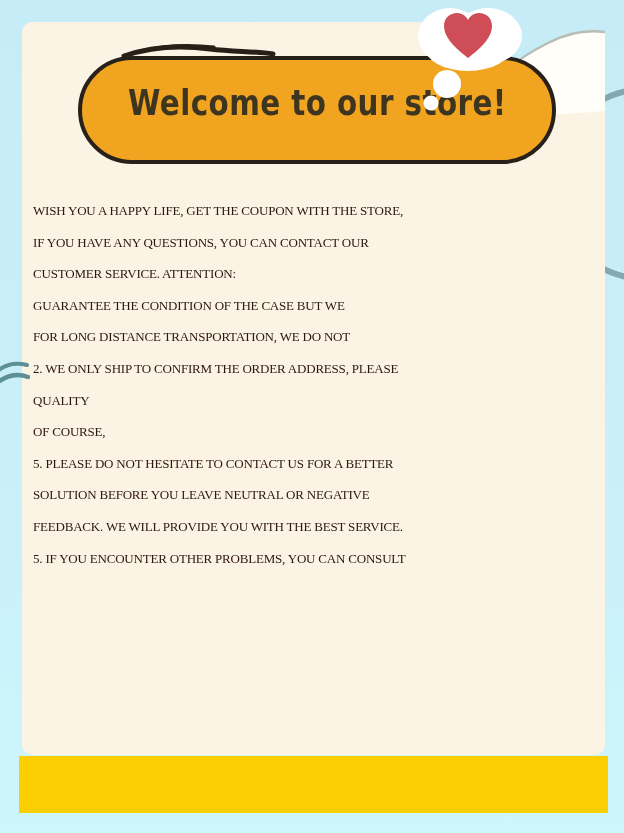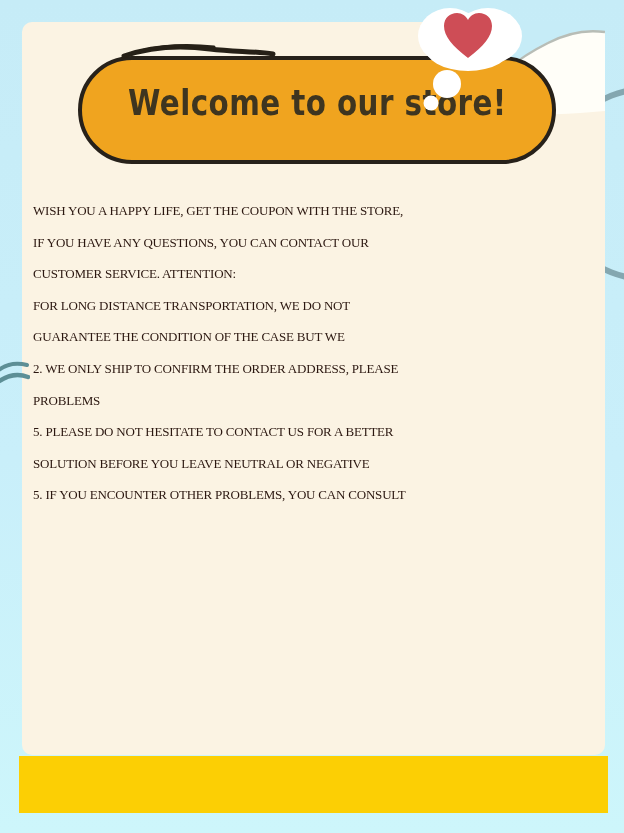--- a/index.html
+++ b/index.html
@@ -86,24 +86,26 @@
     <circle cx="21" cy="101" r="7.5" fill="#ffffff"></circle>
     <g transform="translate(30,10)">
       <path d="M28,46 C12,34 4,24 4,14 C4,6 10,1 17,1 C22,1 26,4 28,8 C30,4 34,1 39,1 C46,1 52,6 52,14 C52,24 44,34 28,46 Z" fill="#ce4d56"></path>
     </g>
   </svg>
 
   <div class="notice">
     <div class="line">WISH YOU A HAPPY LIFE, GET THE COUPON WITH THE STORE,</div>
     <div class="line">IF YOU HAVE ANY QUESTIONS, YOU CAN CONTACT OUR</div>
     <div class="line">CUSTOMER SERVICE. ATTENTION:</div>
+    <div class="line">GUARANTEE THE CONDITION OF THE CASE BUT WE</div>
     <div class="line">FOR LONG DISTANCE TRANSPORTATION, WE DO NOT</div>
-    <div class="line">GUARANTEE THE CONDITION OF THE CASE BUT WE</div>
     <div class="line">2. WE ONLY SHIP TO CONFIRM THE ORDER ADDRESS, PLEASE</div>
-    <div class="line">PROBLEMS</div>
+    <div class="line">QUALITY</div>
+    <div class="line">OF COURSE,</div>
     <div class="line">5. PLEASE DO NOT HESITATE TO CONTACT US FOR A BETTER</div>
     <div class="line">SOLUTION BEFORE YOU LEAVE NEUTRAL OR NEGATIVE</div>
+    <div class="line">FEEDBACK. WE WILL PROVIDE YOU WITH THE BEST SERVICE.</div>
     <div class="line">5. IF YOU ENCOUNTER OTHER PROBLEMS, YOU CAN CONSULT</div>
   </div>
 
   <div class="bottom-bar"></div>
 
 </div>
 
 </body></html>

